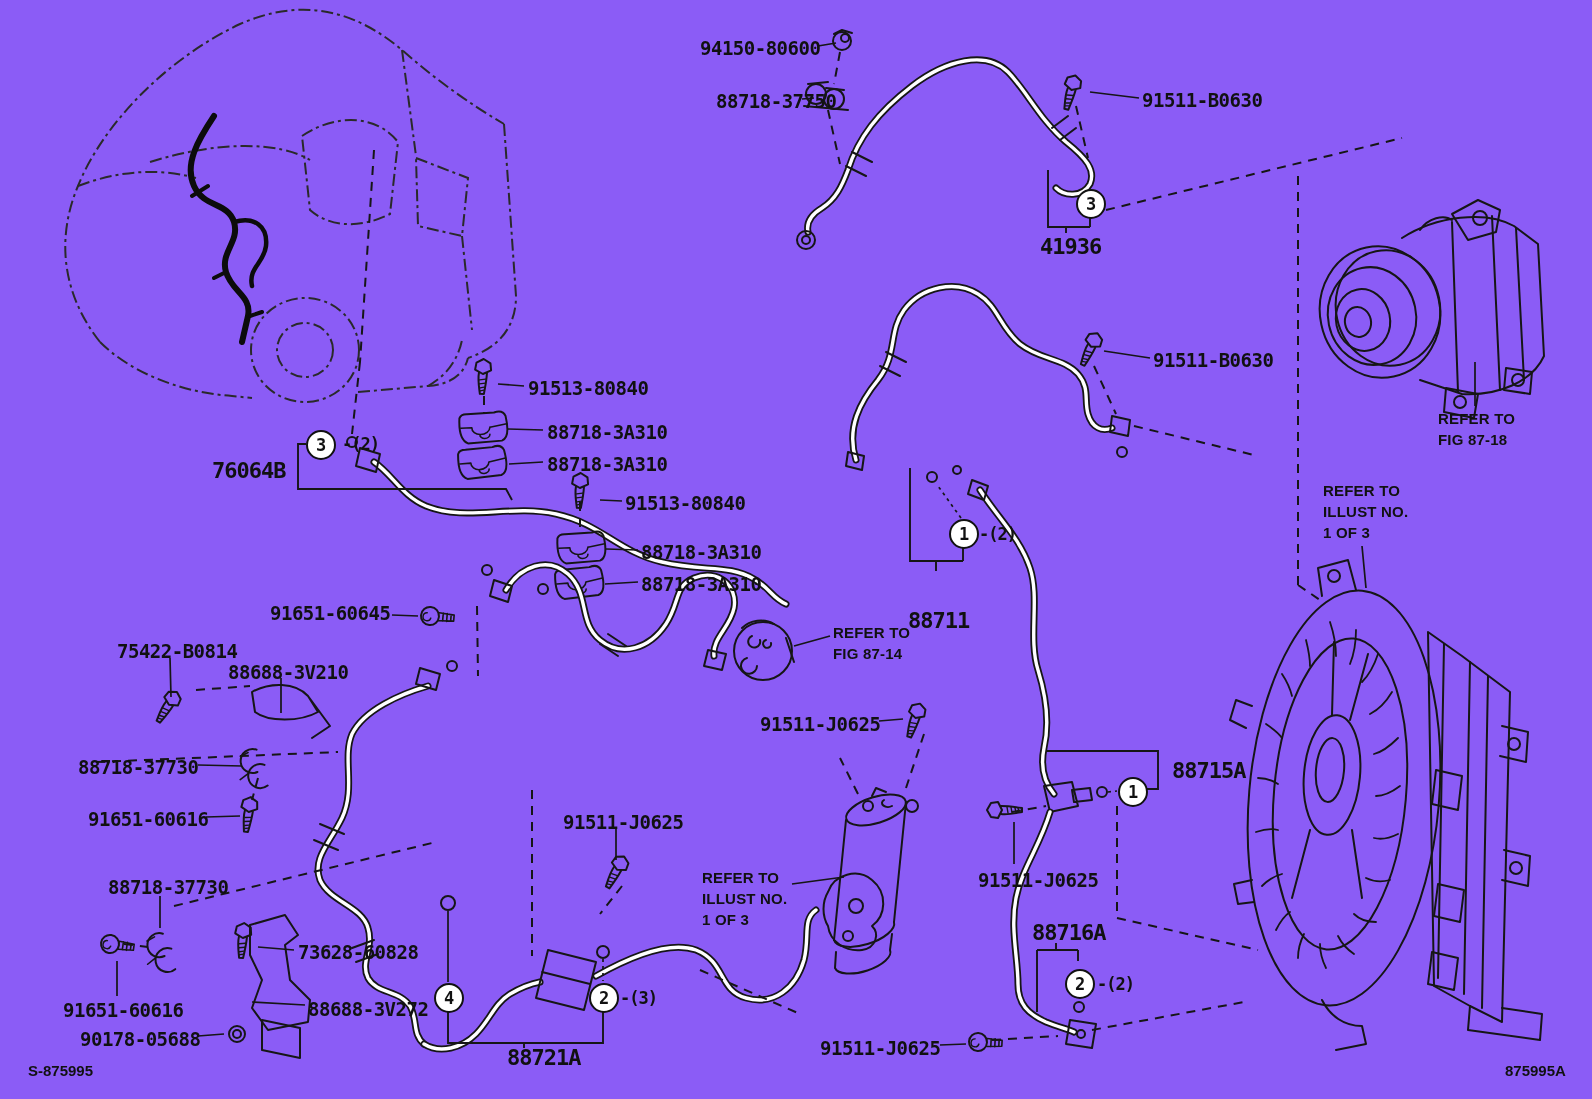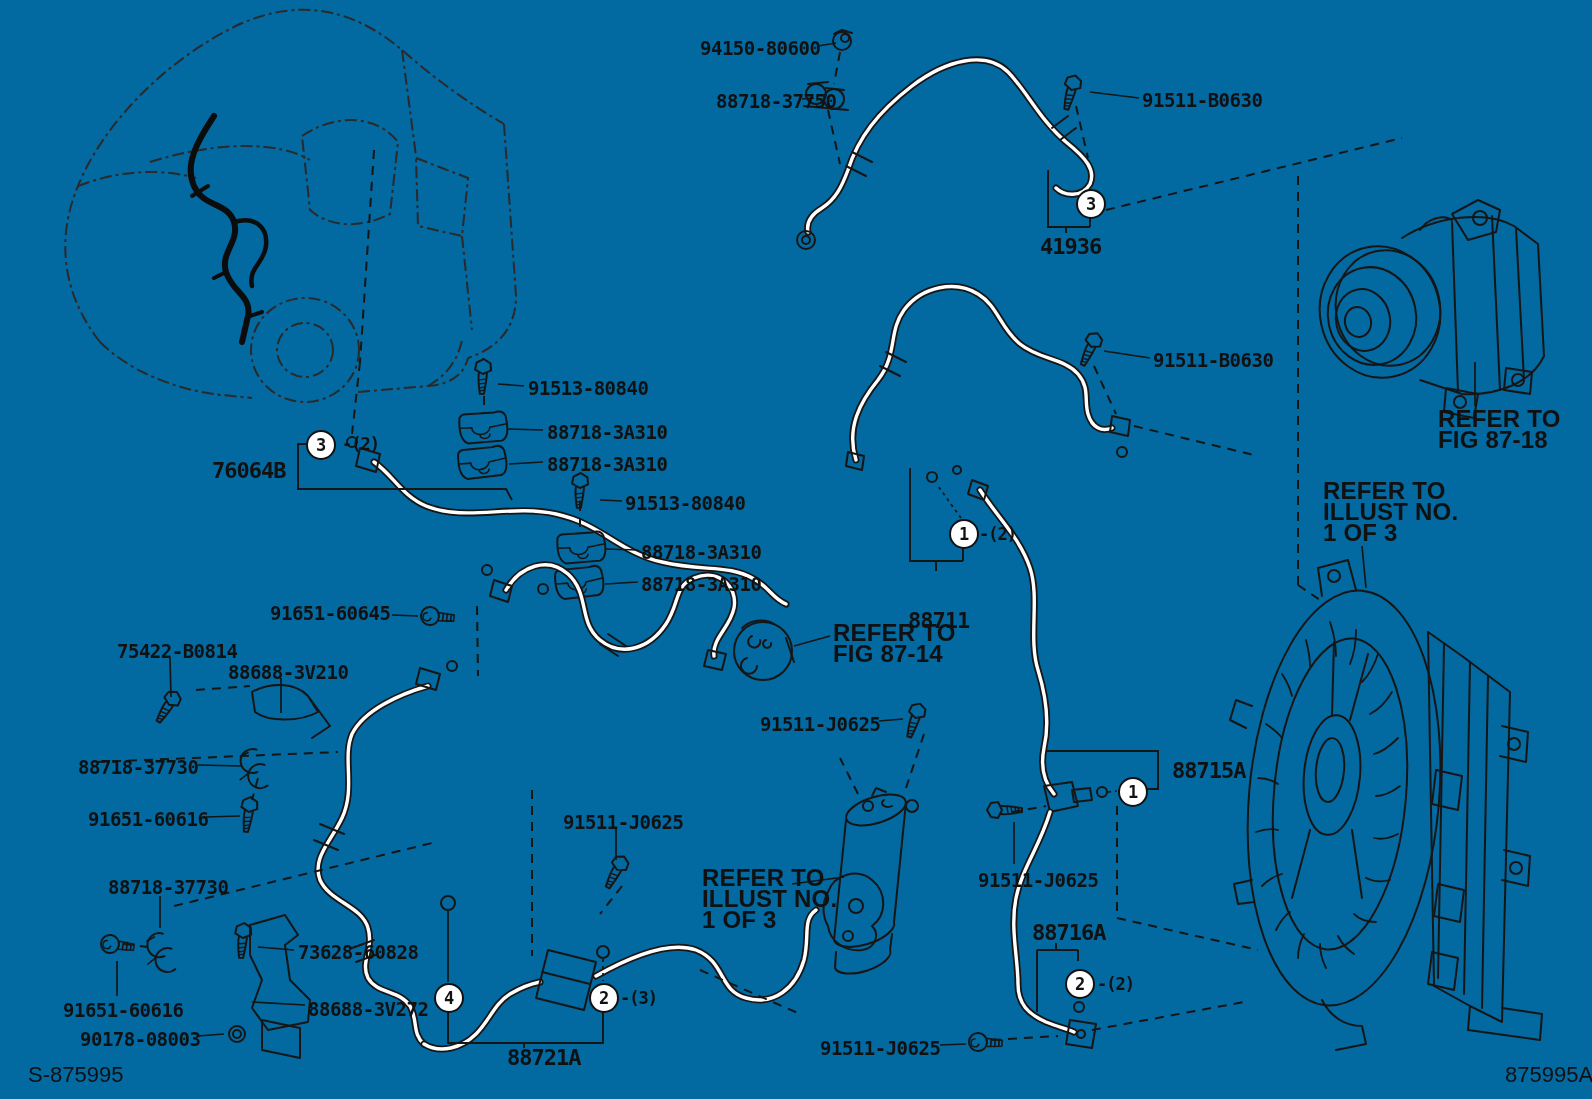--- a/index.html
+++ b/index.html
@@ -1,36 +1,36 @@
 <!DOCTYPE html>
 <html><head>
 <meta charset="utf-8">
 <style>
   html,body{margin:0;padding:0;background:#fff;}
-  #stage{position:relative;width:1592px;height:1099px;background:#0369a1;overflow:hidden;
+  #stage{position:relative;width:1592px;height:1099px;background:#8b5cf6;overflow:hidden;
          font-family:"DejaVu Sans Mono",monospace;color:#111;}
   svg{position:absolute;left:0;top:0;}
   .art{stroke:#161616;fill:none;stroke-width:2;stroke-linecap:round;stroke-linejoin:round;}
   .tu{stroke:#161616;fill:none;stroke-width:7;stroke-linecap:round;}
   .tw{stroke:#ffffff;fill:none;stroke-width:3.4;stroke-linecap:round;}
   .dash{stroke:#161616;fill:none;stroke-width:2;stroke-dasharray:9 7;}
   .ddot{stroke:#2a2a2a;fill:none;stroke-width:2;stroke-dasharray:12 4 3 4;}
   .pipe{stroke:#0c0c0c;fill:none;stroke-width:6;stroke-linecap:round;}
   .ld{stroke:#161616;fill:none;stroke-width:1.7;}
   .bk{stroke:#161616;fill:none;stroke-width:1.9;}
   .dt3{stroke:#161616;fill:none;stroke-width:1.7;stroke-dasharray:3 4;}
   .lbl{position:absolute;font-weight:bold;font-size:19px;letter-spacing:-0.5px;white-space:nowrap;}
   .lbl.big{font-size:22px;letter-spacing:-1px;}
   .ref{position:absolute;font-family:"Liberation Sans",sans-serif;font-weight:bold;
-       font-size:24px;line-height:21px;letter-spacing:0.2px;white-space:nowrap;}
+       font-size:15px;line-height:21px;letter-spacing:0.2px;white-space:nowrap;}
   .co{position:absolute;width:26px;height:26px;border:2.5px solid #111;border-radius:50%;
       background:#fff;display:flex;align-items:center;justify-content:center;
       font-weight:bold;font-size:17px;}
   .qty{position:absolute;font-weight:bold;font-size:17px;letter-spacing:-1px;white-space:nowrap;}
-  .ft{position:absolute;font-family:"Liberation Sans",sans-serif;font-size:22px;font-weight:normal;}
+  .ft{position:absolute;font-family:"Liberation Sans",sans-serif;font-size:15px;font-weight:bold;}
 </style>
 </head>
 <body>
 
 <div id="stage">
 
 <svg width="1592" height="1099" viewBox="0 0 1592 1099">
   <defs>
     <g id="bolt">
       <path class="art" d="M-7,-9 L0,-13 L7,-9 L8,-2 L0,2 L-8,-2 Z"></path>
@@ -296,21 +296,21 @@
   <div class="lbl" style="left:78px;top:756px">88718-37730</div>
   <div class="lbl" style="left:88px;top:808px">91651-60616</div>
   <div class="lbl" style="left:760px;top:713px">91511-J0625</div>
   <div class="lbl big" style="left:1172px;top:758px">88715A</div>
   <div class="lbl" style="left:978px;top:869px">91511-J0625</div>
   <div class="lbl" style="left:108px;top:876px">88718-37730</div>
   <div class="lbl" style="left:563px;top:811px">91511-J0625</div>
   <div class="lbl" style="left:298px;top:941px">73628-60828</div>
   <div class="lbl" style="left:63px;top:999px">91651-60616</div>
   <div class="lbl" style="left:308px;top:998px">88688-3V272</div>
-  <div class="lbl" style="left:80px;top:1028px">90178-08003</div>
+  <div class="lbl" style="left:80px;top:1028px">90178-05688</div>
   <div class="lbl big" style="left:507px;top:1045px">88721A</div>
   <div class="lbl big" style="left:1032px;top:920px">88716A</div>
   <div class="lbl" style="left:820px;top:1037px">91511-J0625</div>
 
   <div class="ref" style="left:1438px;top:408px">
     <div>REFER TO</div>
     <div>FIG 87-18</div>
   </div>
   <div class="ref" style="left:833px;top:622px">
     <div>REFER TO</div>

